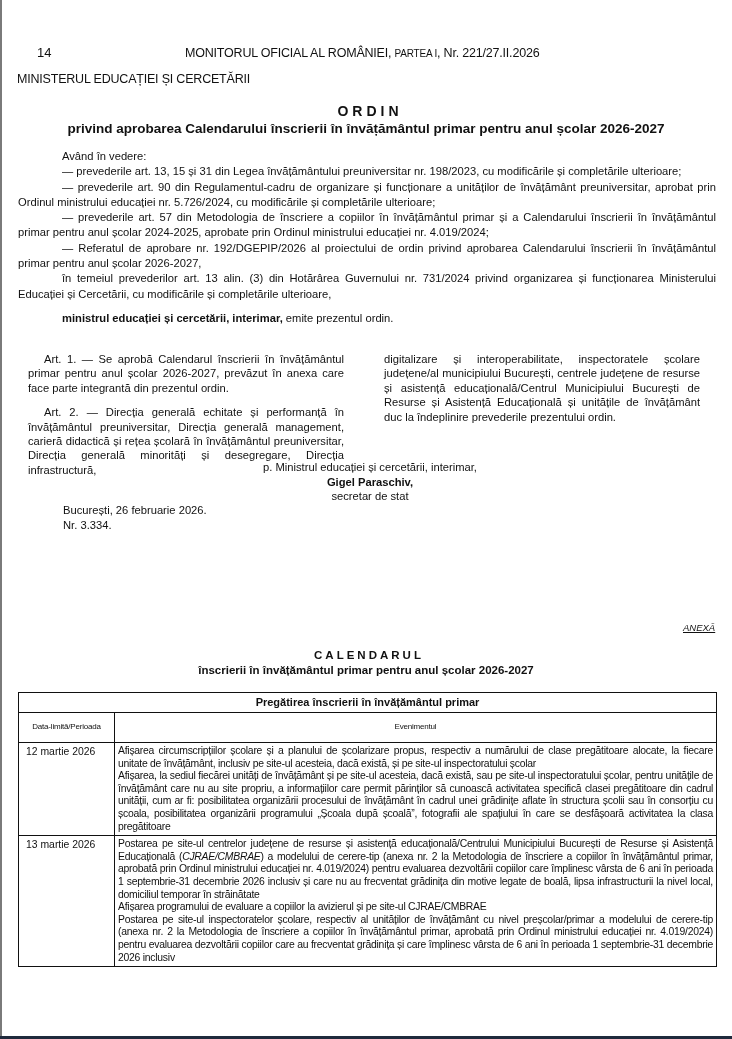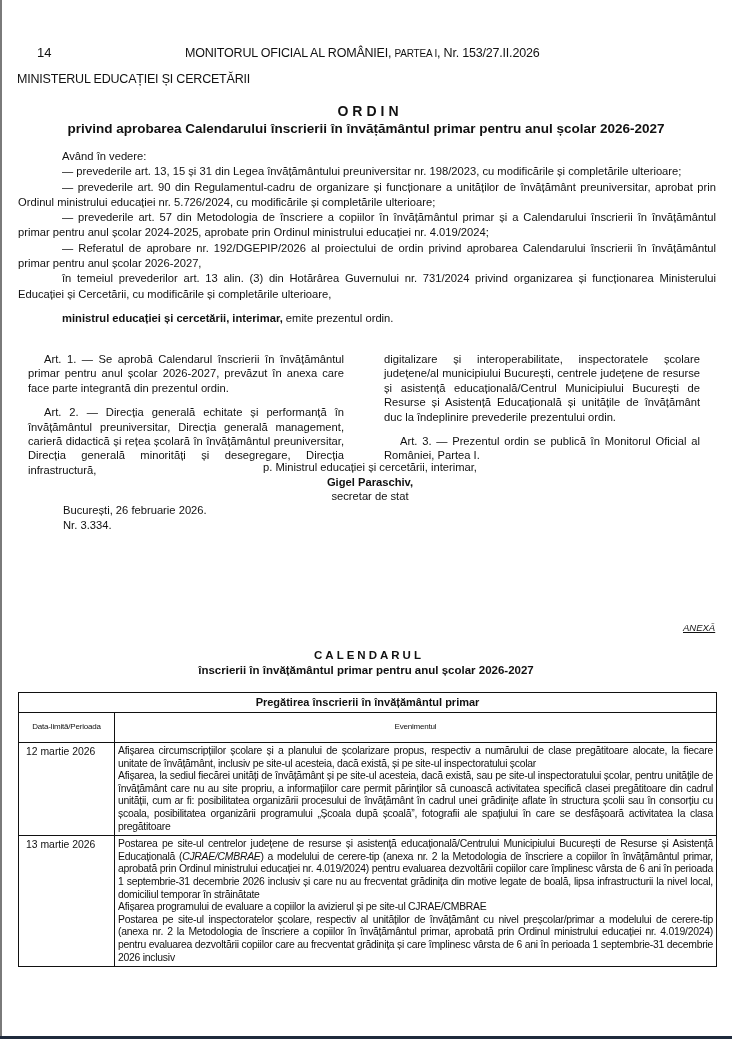--- a/index.html
+++ b/index.html
@@ -48,21 +48,21 @@
     .bold { font-weight: bold; }
     .it { font-style: italic; }
   </style>
 </head>
 <body>
 
 <div class="left-edge"></div>
 <div class="bottom-edge"></div>
 
 <div class="abs page-num">14</div>
-<div class="abs running-head"><span>MONITORUL OFICIAL AL ROMÂNIEI, </span><span class="small">PARTEA I</span><span>, Nr. 153/27.II.2026</span></div>
+<div class="abs running-head"><span>MONITORUL OFICIAL AL ROMÂNIEI, </span><span class="small">PARTEA I</span><span>, Nr. 221/27.II.2026</span></div>
 <div class="abs ministry">MINISTERUL EDUCAȚIEI ȘI CERCETĂRII</div>
 
 <div class="abs title ordin">ORDIN</div>
 <div class="abs title subtitle">privind aprobarea Calendarului înscrierii în învățământul primar pentru anul școlar 2026-2027</div>
 
 <div class="abs preamble">
   <p class="ind">Având în vedere:</p>
   <p class="ind">— prevederile art. 13, 15 și 31 din Legea învățământului preuniversitar nr. 198/2023, cu modificările și completările ulterioare;</p>
   <p class="ind">— prevederile art. 90 din Regulamentul-cadru de organizare și funcționare a unităților de învățământ preuniversitar, aprobat prin Ordinul ministrului educației nr. 5.726/2024, cu modificările și completările ulterioare;</p>
   <p class="ind">— prevederile art. 57 din Metodologia de înscriere a copiilor în învățământul primar și a Calendarului înscrierii în învățământul primar pentru anul școlar 2024-2025, aprobate prin Ordinul ministrului educației nr. 4.019/2024;</p>
@@ -70,21 +70,20 @@
   <p class="ind">în temeiul prevederilor art. 13 alin. (3) din Hotărârea Guvernului nr. 731/2024 privind organizarea și funcționarea Ministerului Educației și Cercetării, cu modificările și completările ulterioare,</p>
   <p class="ind gap"><span class="bold">ministrul educației și cercetării, interimar,</span><span> emite prezentul ordin.</span></p>
 </div>
 
 <div class="abs col col-left">
   <p>Art. 1. — Se aprobă Calendarul înscrierii în învățământul primar pentru anul școlar 2026-2027, prevăzut în anexa care face parte integrantă din prezentul ordin.</p>
   <p>Art. 2. — Direcția generală echitate și performanță în învățământul preuniversitar, Direcția generală management, carieră didactică și rețea școlară în învățământul preuniversitar, Direcția generală minorități și desegregare, Direcția infrastructură,</p>
 </div>
 <div class="abs col col-right">
   <p class="noind">digitalizare și interoperabilitate, inspectoratele școlare județene/al municipiului București, centrele județene de resurse și asistență educațională/Centrul Municipiului București de Resurse și Asistență Educațională și unitățile de învățământ duc la îndeplinire prevederile prezentului ordin.</p>
-  <p>Art. 3. — Prezentul ordin se publică în Monitorul Oficial al României, Partea I.</p>
 </div>
 
 <div class="abs signature">
   <div>p. Ministrul educației și cercetării, interimar,</div>
   <div class="name">Gigel Paraschiv,</div>
   <div>secretar de stat</div>
 </div>
 
 <div class="abs place-date">
   <div>București, 26 februarie 2026.</div>

